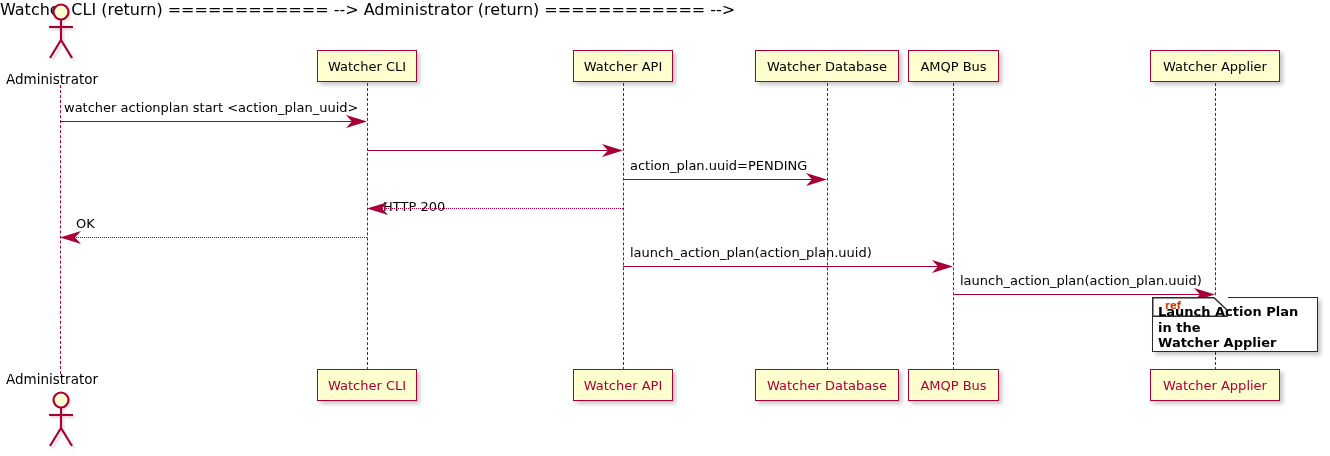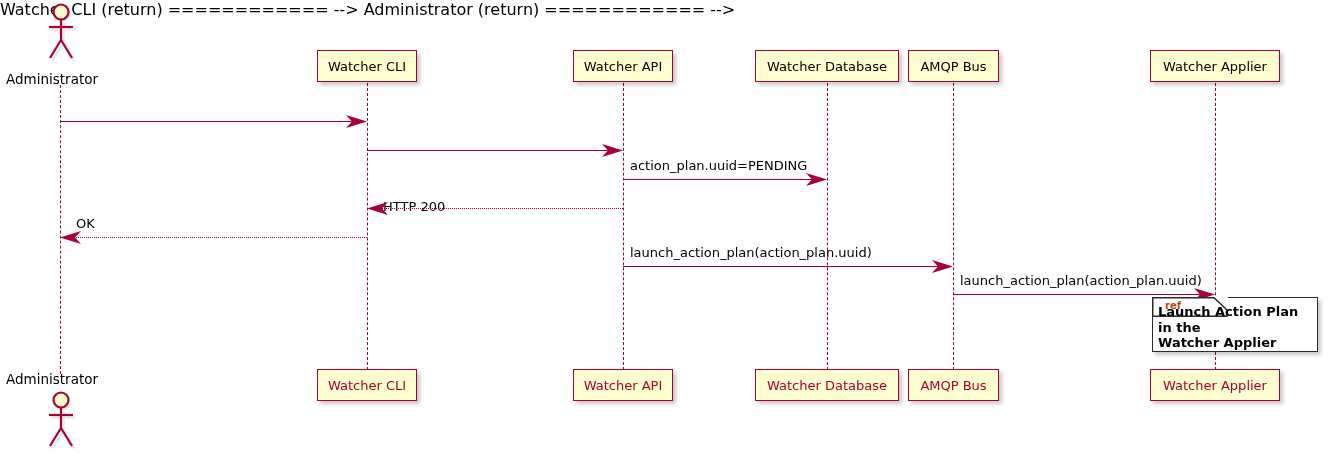--- a/index.html
+++ b/index.html
@@ -181,20 +181,21 @@
   <div class="participant" style="left:1150px; top:50px; width:130px; height:32px;">Watcher Applier</div>
 
   
   <div class="participant bottom" style="left:317px;  top:369px; width:100px; height:32px;">Watcher CLI</div>
   <div class="participant bottom" style="left:573px;  top:369px; width:100px; height:32px;">Watcher API</div>
   <div class="participant bottom" style="left:755px;  top:369px; width:144px; height:32px;">Watcher Database</div>
   <div class="participant bottom" style="left:908px;  top:369px; width:91px;  height:32px;">AMQP Bus</div>
   <div class="participant bottom" style="left:1150px; top:369px; width:130px; height:32px;">Watcher Applier</div>
 
   
+  <div class="msg-label" style="left:64px; top:101px;">watcher actionplan start &lt;action_plan_uuid&gt;</div>
   <div class="msg-line" style="left:60px; top:121px; width:297px;"></div>
   <div class="arrow-head" style="left:345px; top:113px;">
     <svg width="24" height="17" viewBox="0 0 24 17">
         <path d="M1 2 L22 8.5 L1 15 L7 8.5 Z" fill="#A80036"></path>
       </svg>
   </div>
 
   
   <div class="msg-line" style="left:367px; top:150px; width:246px;"></div>
   <div class="arrow-head" style="left:601px; top:142px;">

